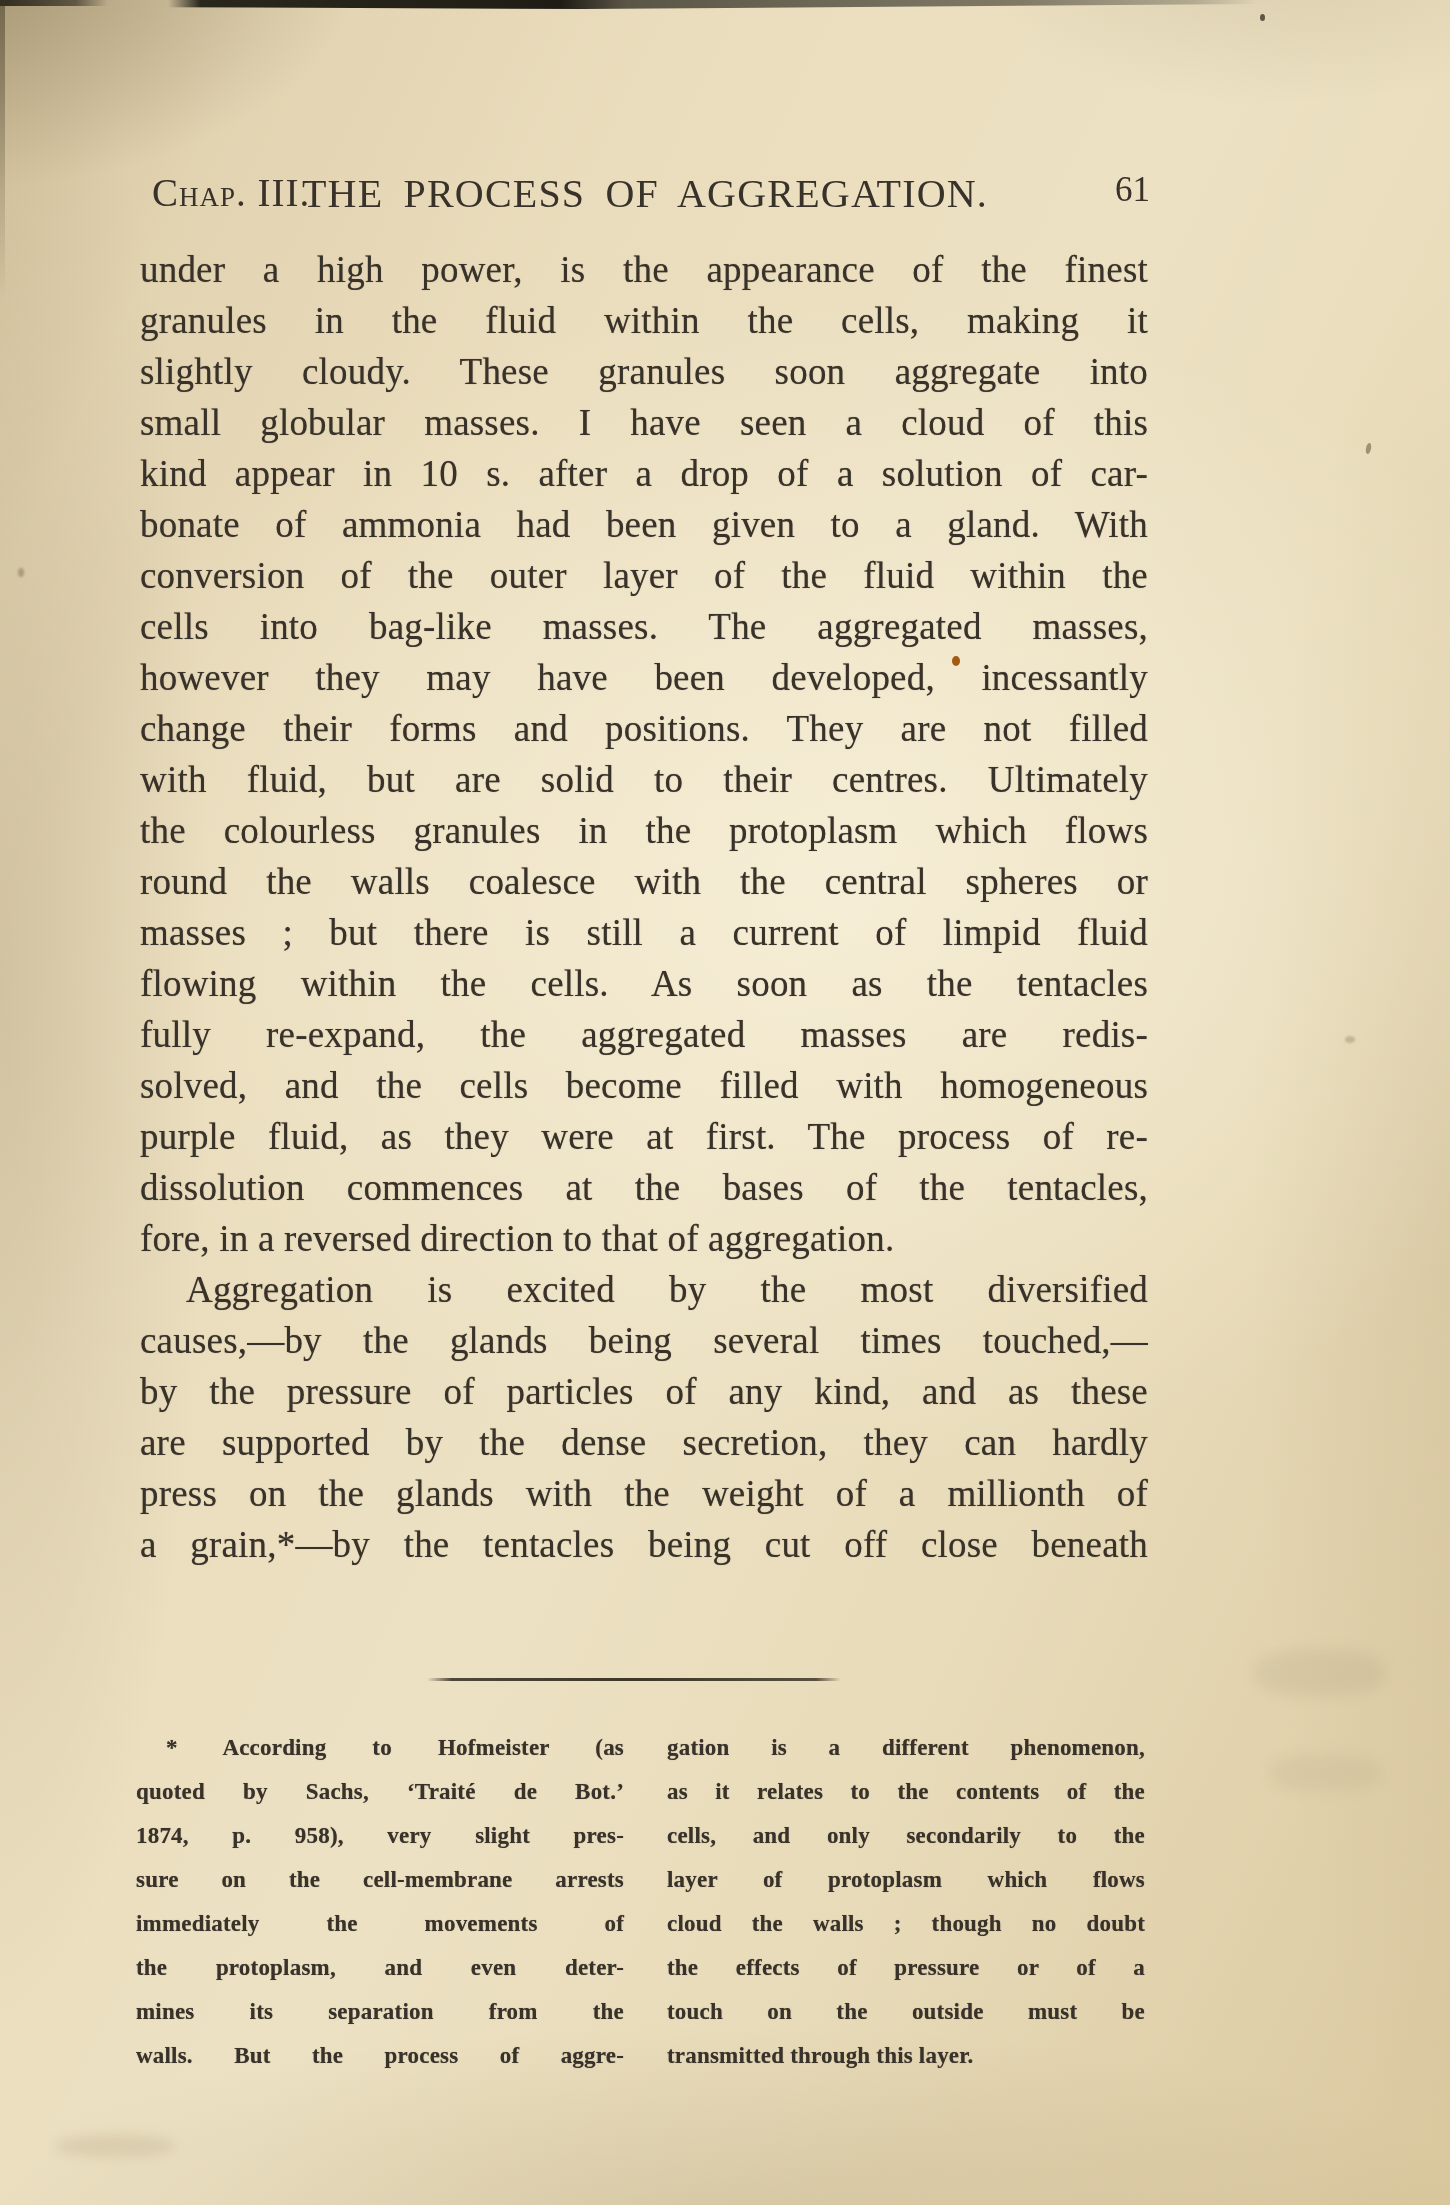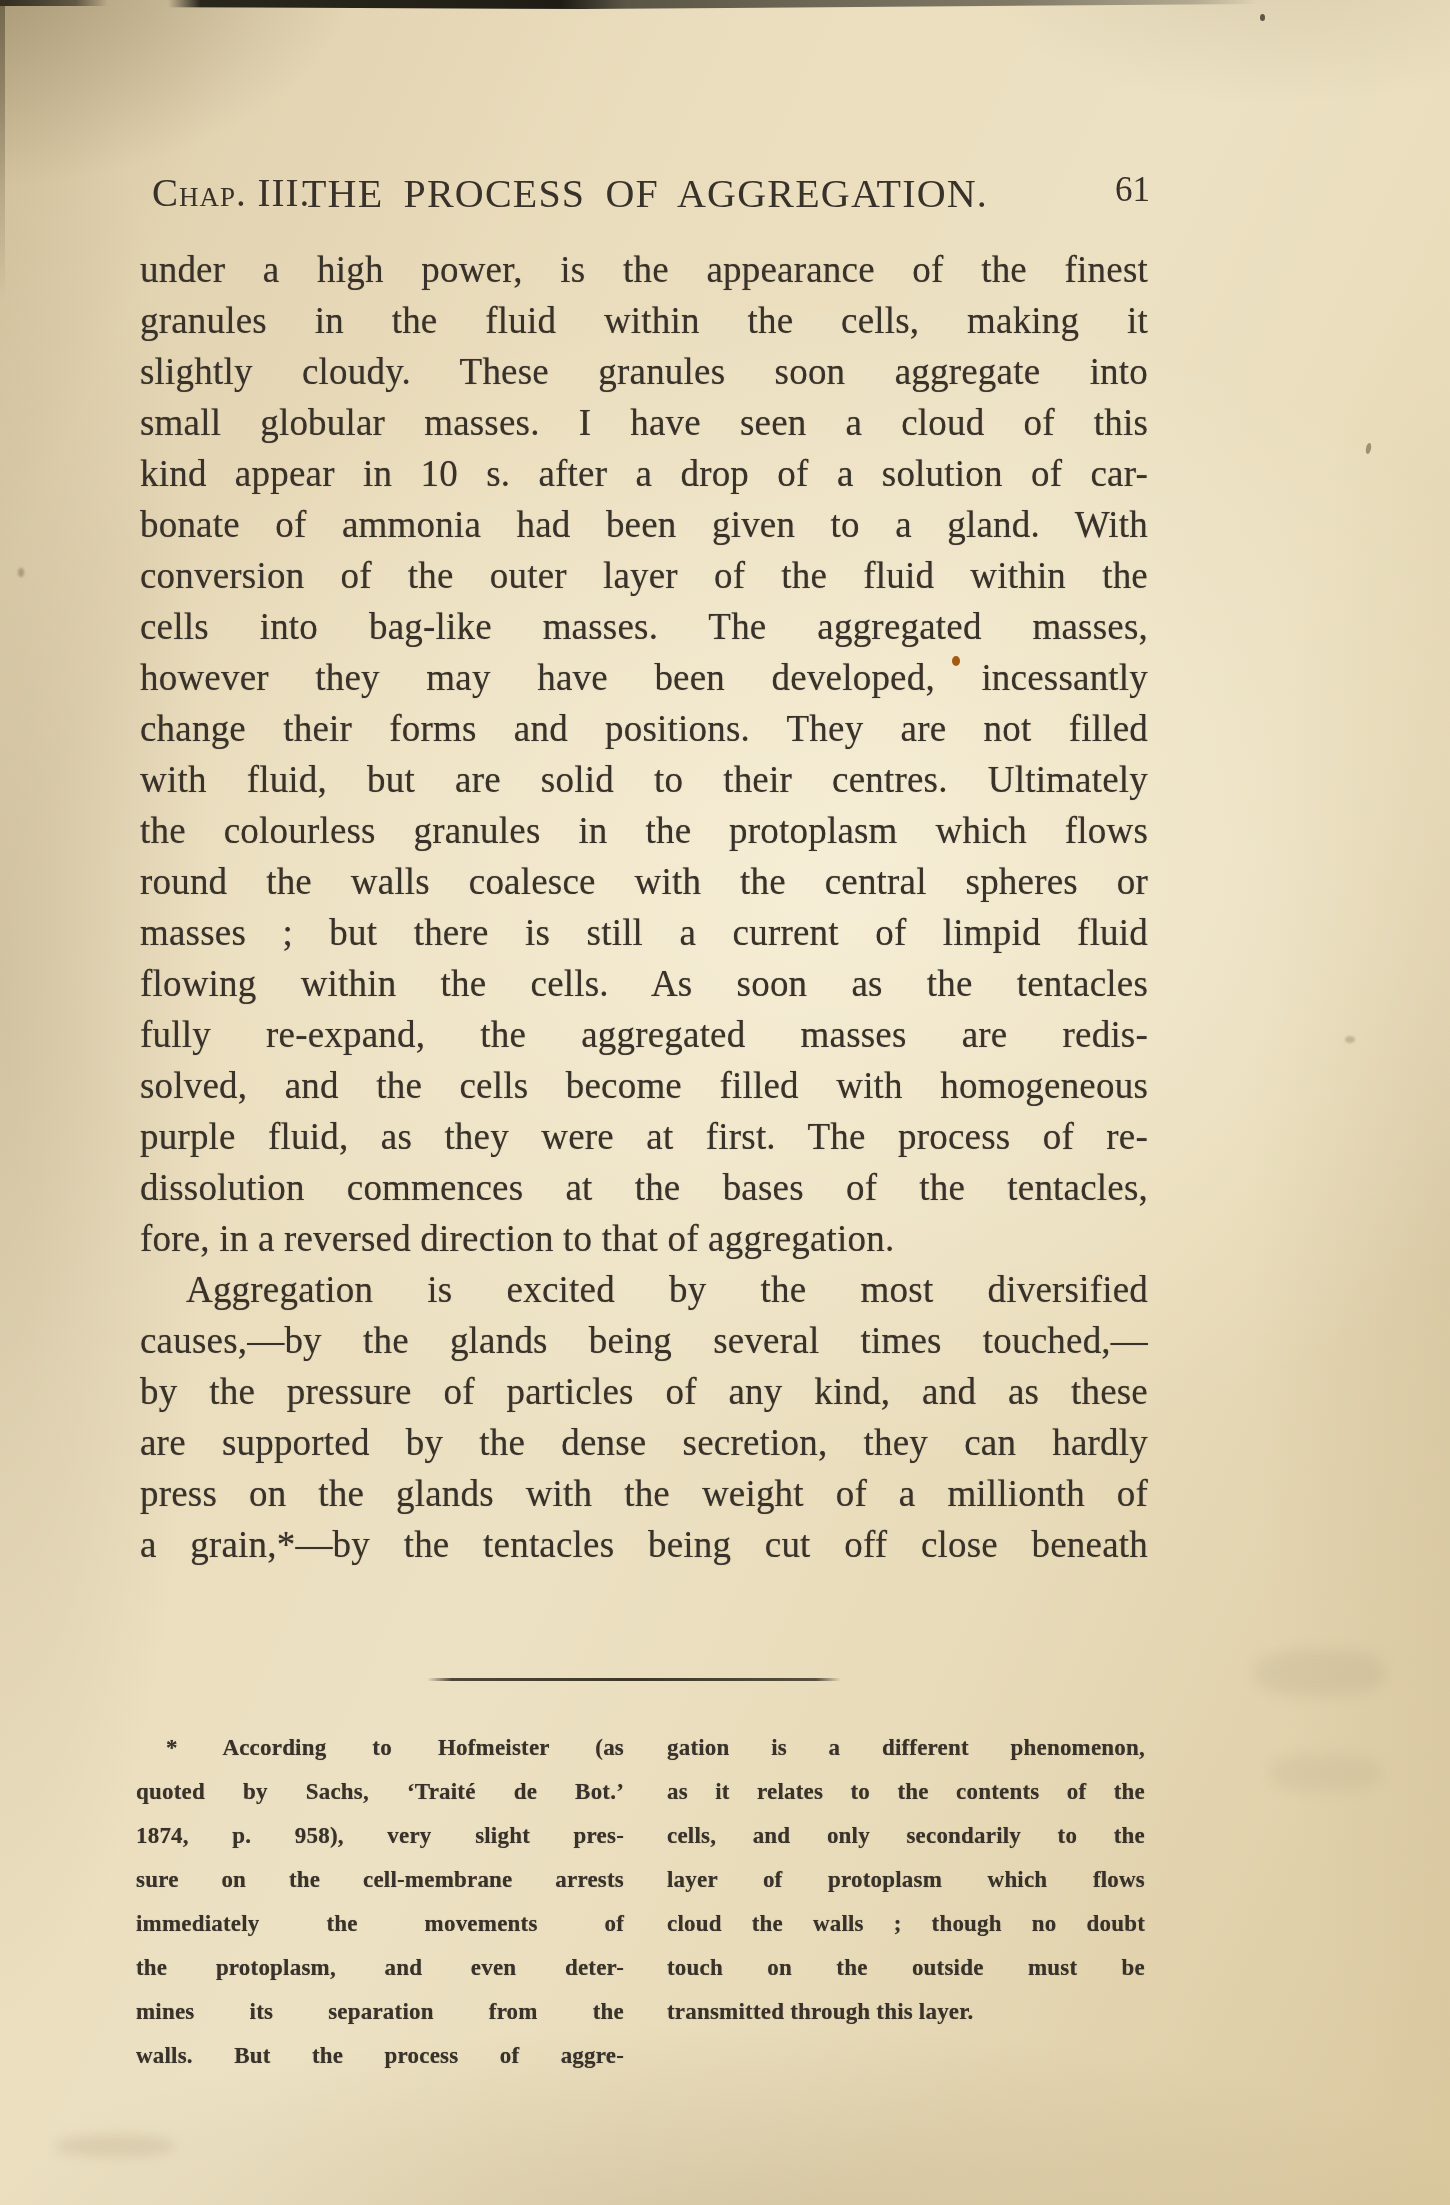--- a/index.html
+++ b/index.html
@@ -128,20 +128,21 @@
       <div class="fn-line">the protoplasm, and even deter-</div>
       <div class="fn-line">mines its separation from the</div>
       <div class="fn-line">walls. But the process of aggre-</div>
     </div>
   <div class="footnote fn-right">
       <div class="fn-line">gation is a different phenomenon,</div>
       <div class="fn-line">as it relates to the contents of the</div>
       <div class="fn-line">cells, and only secondarily to the</div>
       <div class="fn-line">layer of protoplasm which flows</div>
       <div class="fn-line">cloud the walls ; though no doubt</div>
+      <div class="fn-line">the effects of pressure or of a</div>
       <div class="fn-line">touch on the outside must be</div>
       <div class="fn-line endline">transmitted through this layer.</div>
     </div>
 
   <div class="speck speck-orange"></div>
   <div class="speck speck-tr"></div>
   <div class="speck speck-rm1"></div>
   <div class="speck speck-rm2"></div>
   <div class="speck smudge-1"></div>
   <div class="speck smudge-2"></div>

